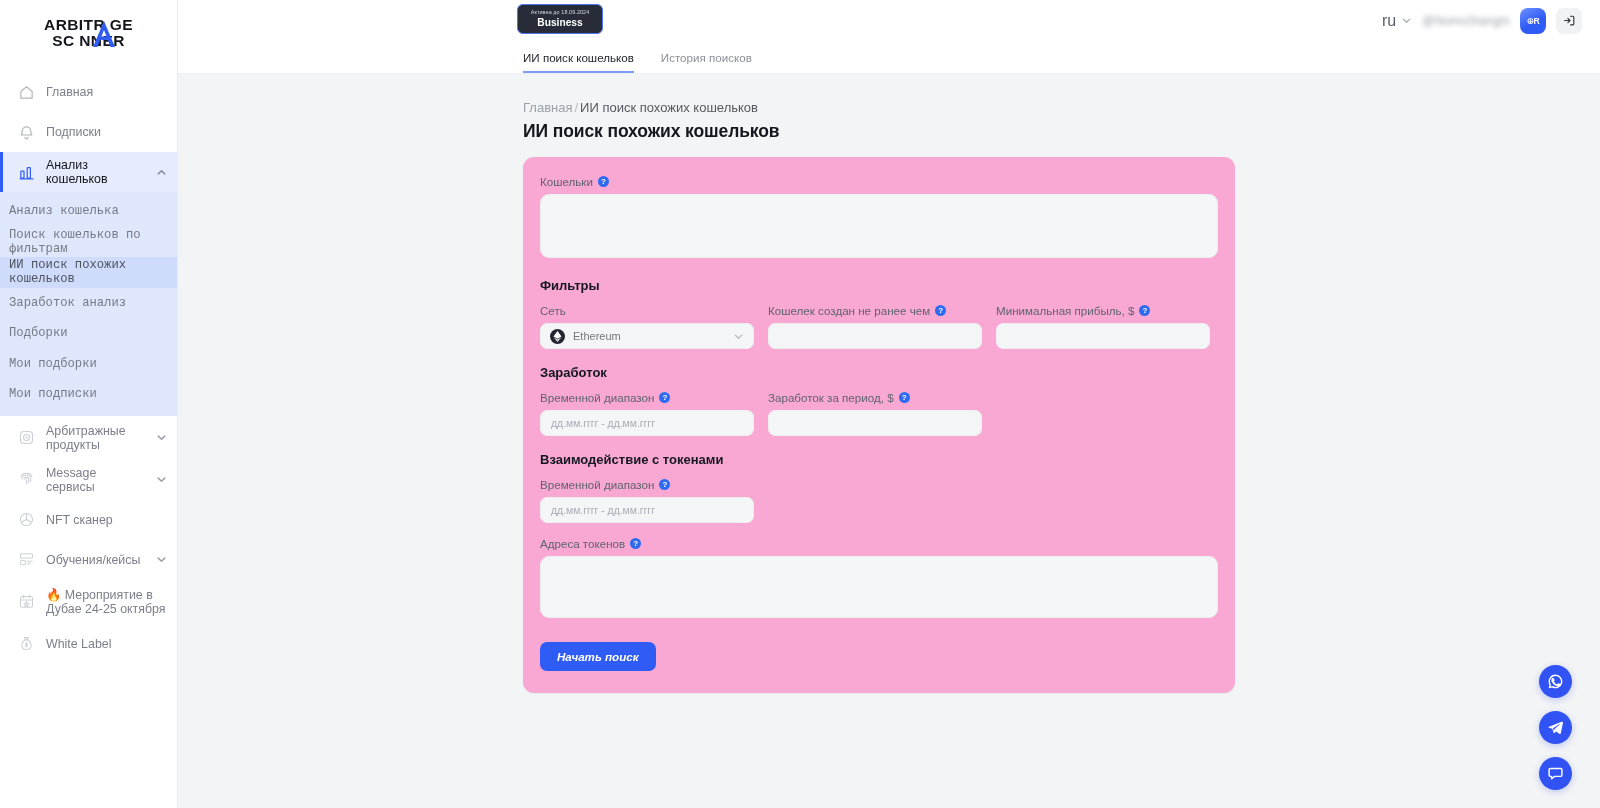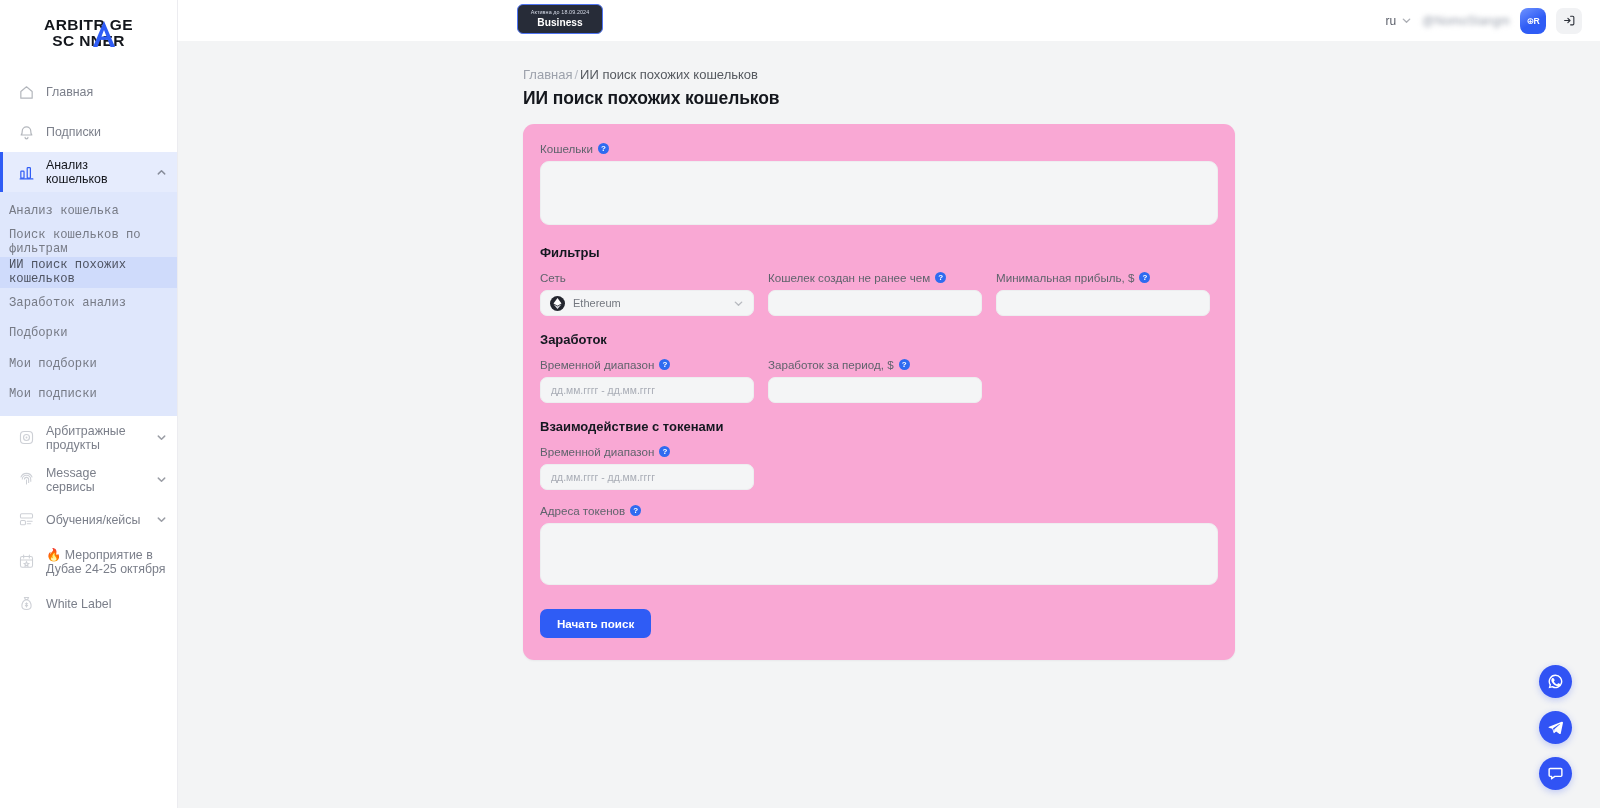--- a/index.html
+++ b/index.html
@@ -83,21 +83,21 @@
     border-radius: 6px;
     display: flex; flex-direction: column; align-items: center; justify-content: center;
     color: #fff; cursor: pointer;
   }
   .plan-exp { font-size: 5.4px; letter-spacing: .1px; color: #d6dbe8; line-height: 7px; }
   .plan-name { font-size: 10.2px; font-weight: 700; line-height: 12px; margin-top: 1px; }
 
   .top-right {
     margin-left: auto; display: flex; align-items: center; gap: 10px;
   }
-  .lang { display: flex; align-items: center; gap: 5px; font-size: 12px; color: #5c606b; cursor: pointer; }
+  .lang { display: flex; align-items: center; gap: 5px; font-size: 16px; color: #5c606b; cursor: pointer; }
   .lang .chev { opacity: .55; }
   .uname {
     font-size: 12px; color: #9aa0ad;
     filter: blur(2.6px);
     user-select: none;
     letter-spacing: .2px;
   }
   .avatar {
     width: 26px; height: 26px; border-radius: 8px;
     background: linear-gradient(150deg,#6f93ff 0%,#2f5cf5 55%,#2f5cf5 100%);
@@ -195,20 +195,21 @@
   .select .val { font-size: 11px; color: #73777f; flex: 1; }
   .select .chev { opacity: .5; }
 
   .btn-primary {
     margin-top: 20px;
     height: 29px; padding: 0 17px;
     background: #2f5cf5; color: #fff;
     border: none; border-radius: 7px;
     font-family: inherit; font-size: 11.6px; font-weight: 700;
     cursor: pointer;
+    font-style: italic;
   }
 
   
   .fabs {
     position: absolute; right: 28px; bottom: 18px;
     display: flex; flex-direction: column; gap: 13px;
   }
   .fab {
     width: 33px; height: 33px; border-radius: 50%;
     background: #3153f4;
@@ -307,20 +308,28 @@
           <path d="M9 12a3 3 0 0 1 6 0v5"></path>
           <path d="M12 12v7"></path>
           <path d="M4 9a8.5 8.5 0 0 1 16 0"></path>
         </svg>
         <span class="lbl">Message сервисы</span>
         <svg class="chev" viewBox="0 0 12 12" fill="none" stroke="#5a5f6b" stroke-width="1.6">
           <path d="M2.5 4.5 L6 8 L9.5 4.5" stroke-linecap="round" stroke-linejoin="round"></path>
         </svg>
       </div>
 
+      <div class="nav-item">
+        <svg class="ic" viewBox="0 0 24 24" fill="none" stroke="#b3b7c0" stroke-width="1.5">
+          <circle cx="12" cy="12" r="8.5"></circle>
+          <path d="M12 3.5 12 12 19 16"></path>
+          <path d="M12 12 5 16"></path>
+        </svg>
+        <span class="lbl">NFT сканер</span>
+      </div>
 
       <div class="nav-item">
         <svg class="ic" viewBox="0 0 24 24" fill="none" stroke="#b3b7c0" stroke-width="1.5">
           <rect x="3.5" y="4" width="17" height="6" rx="1.6"></rect>
           <rect x="3.5" y="13.5" width="7" height="6" rx="1.6"></rect>
           <path d="M13 14.5h7M13 18h5" stroke-linecap="round"></path>
         </svg>
         <span class="lbl">Обучения/кейсы</span>
         <svg class="chev" viewBox="0 0 12 12" fill="none" stroke="#5a5f6b" stroke-width="1.6">
           <path d="M2.5 4.5 L6 8 L9.5 4.5" stroke-linecap="round" stroke-linejoin="round"></path>
@@ -374,20 +383,28 @@
 
         <div class="logout">
           <svg width="13" height="13" viewBox="0 0 24 24" fill="none" stroke="#2b2f38" stroke-width="2">
             <path d="M14 4h4a2 2 0 0 1 2 2v12a2 2 0 0 1-2 2h-4" stroke-linecap="round"></path>
             <path d="M9 8l4 4-4 4M13 12H3" stroke-linecap="round" stroke-linejoin="round"></path>
           </svg>
         </div>
       </div>
     </header>
 
+    <div class="tabbar">
+      <div class="tab active">
+        <span>ИИ поиск кошельков</span>
+      </div>
+      <div class="tab">
+        <span>История поисков</span>
+      </div>
+    </div>
 
     <div class="content">
       <div class="inner">
 
         <div class="crumb">
           <a>Главная</a><span class="sep">/</span><span>ИИ поиск похожих кошельков</span>
         </div>
 
         <h1 class="page-title">ИИ поиск похожих кошельков</h1>
 

